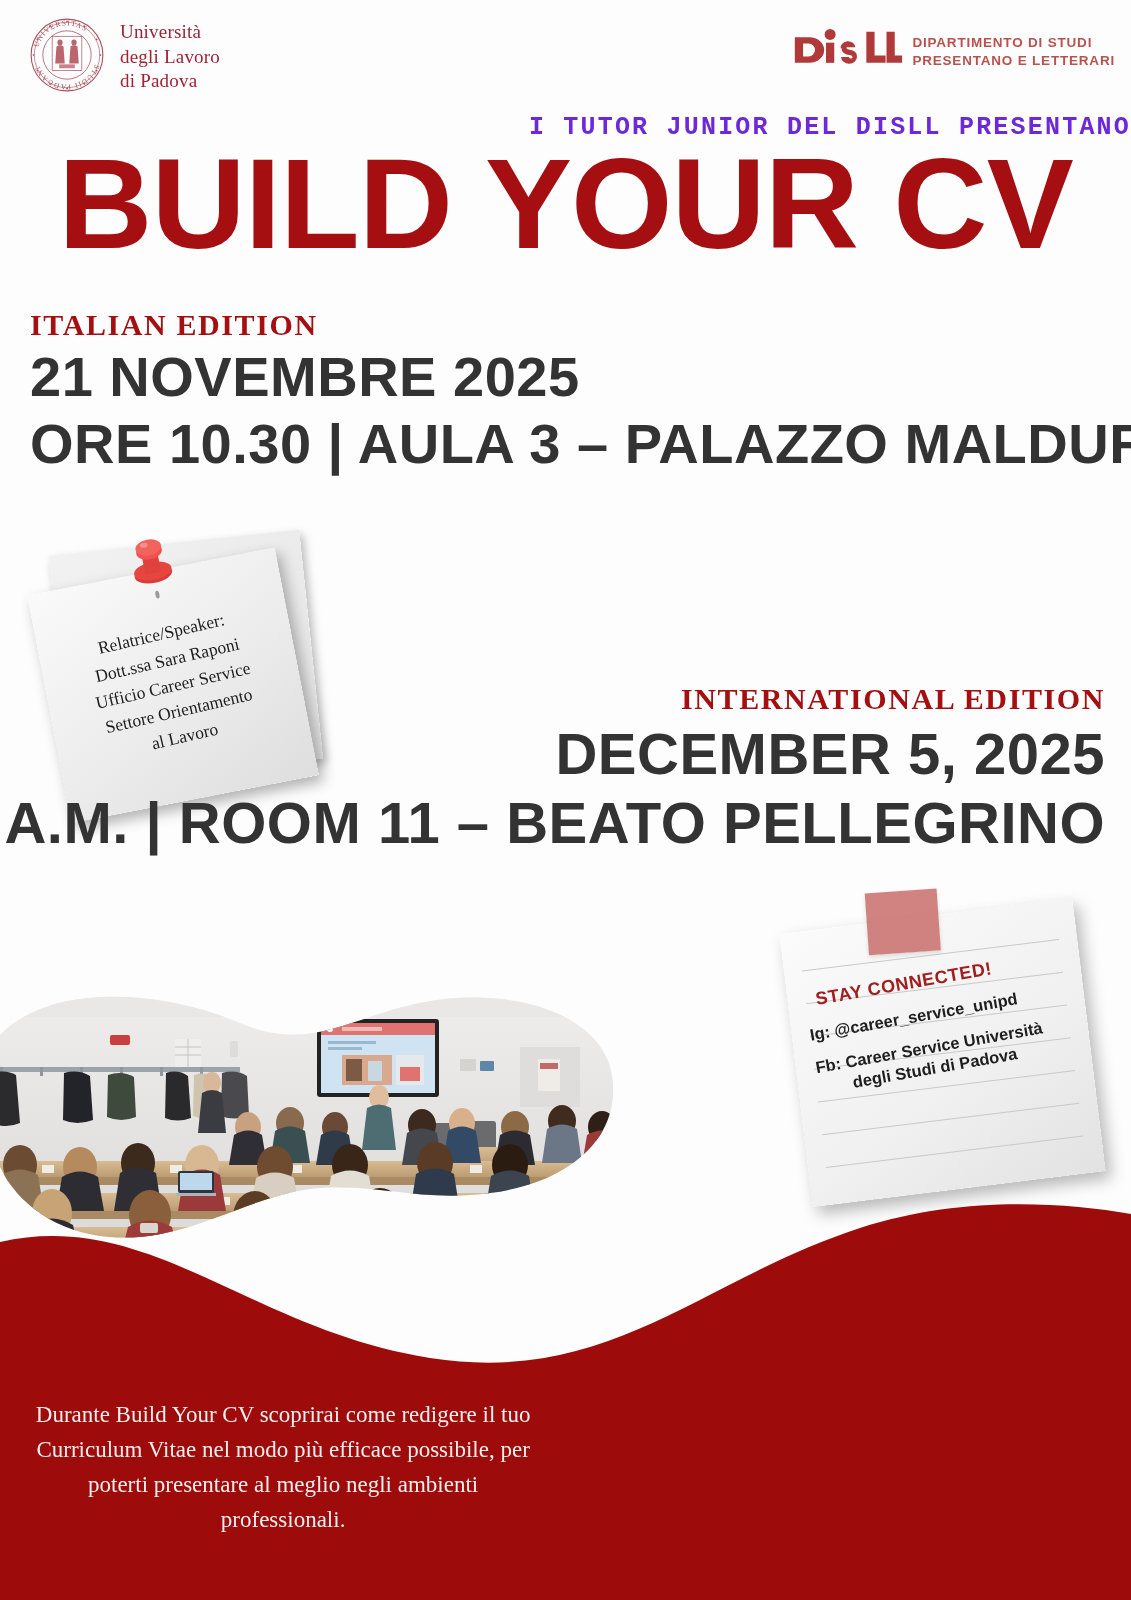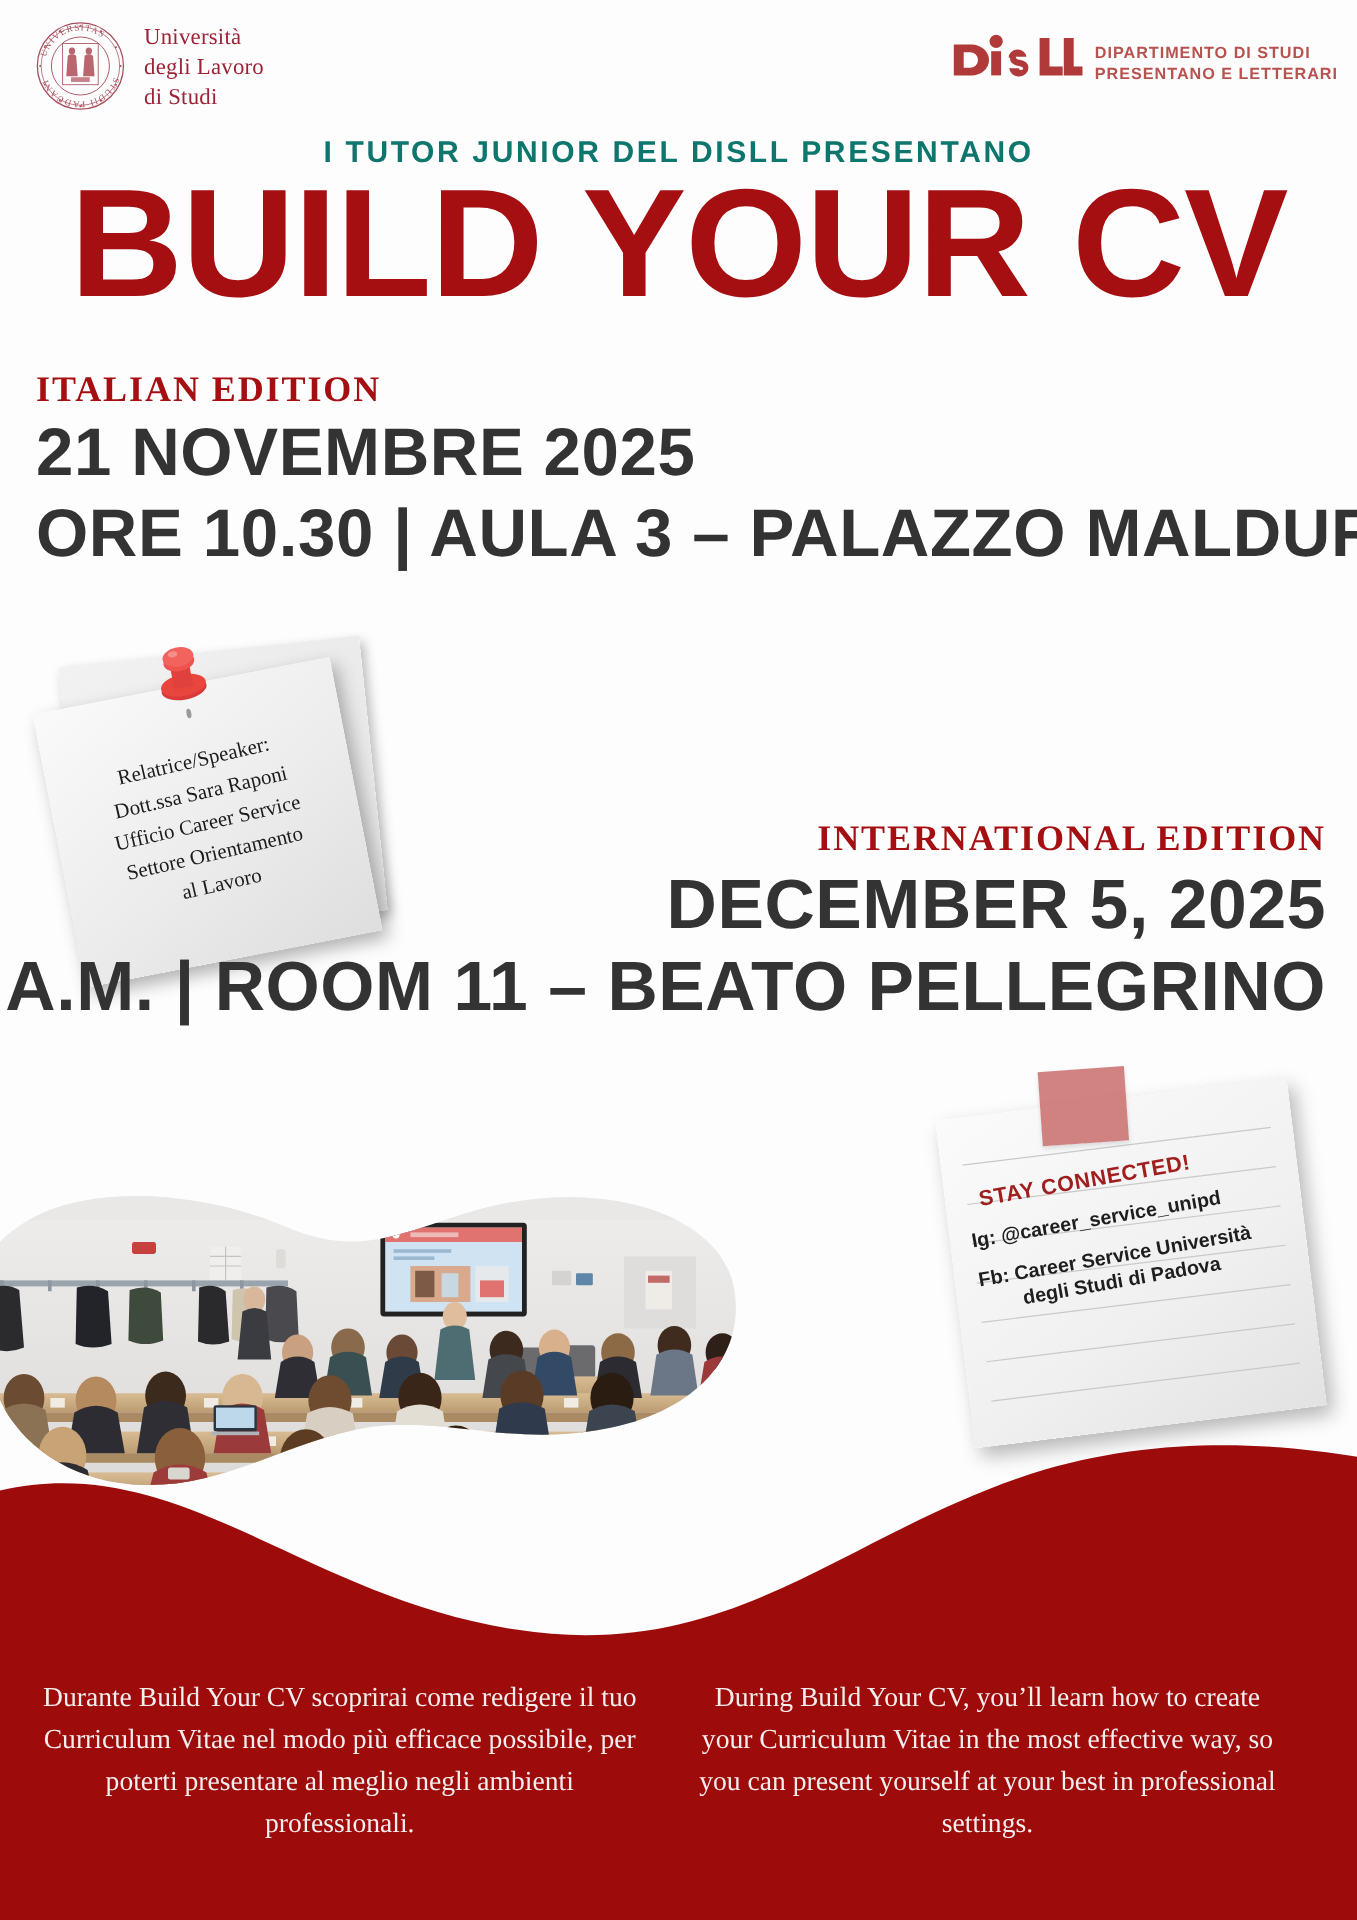--- a/index.html
+++ b/index.html
@@ -26,23 +26,23 @@
 
   .logo-disll { position:absolute; right:16px; top:28px; display:flex; align-items:center; gap:9px;justify-content:space-between; }
   .disll-mark { height:44px; }
   .disll-sub {
     color:#b8524f; font-family:"Liberation Sans", sans-serif;
     font-size:13.5px; font-weight:700; line-height:1.30; letter-spacing:.8px;
   }
 
   
   .kicker {
-    position:absolute; top:113px; left:0; right:0; text-align:center;
-    font-family:Liberation Sans, sans-serif; font-weight:700;
-    font-size:25px; letter-spacing:2.2px; color:#0f766e;
+    position:absolute; top:113px; left:0; right:0; text-align:right;
+    font-family:Liberation Mono, monospace; font-weight:700;
+    font-size:25px; letter-spacing:2.2px; color:#6d28d9;
   }
   .title {
     position:absolute; top:140px; left:0; right:0; text-align:center;
     font-family:"Liberation Sans Narrow","Liberation Sans", sans-serif;
     font-weight:700; font-size:128px; line-height:1;
     letter-spacing:-1px; color:#A50F12;
     transform:scaleX(1.02);
   }
 
   
@@ -187,21 +187,21 @@
           <path d="M36.5,39 q4.5,-3 9,0 l1.6,22 h-12.2 z"></path>
           <ellipse cx="59" cy="34" rx="3.4" ry="3.8"></ellipse>
           <path d="M54.5,39 q4.5,-3 9,0 l1.6,22 h-12.2 z"></path>
         </g>
         <rect x="40" y="62" width="20" height="5" fill="#c8808a"></rect>
       </svg>
     </span>
     <div class="unipd-words">
       <div><span class="cap">Università</span></div>
       <div><span class="cap">degli Lavoro</span></div>
-      <div><span class="cap">di Studi</span></div>
+      <div><span class="cap">di Padova</span></div>
     </div>
   </div>
 
   <div class="logo-disll">
     <span>
       <svg class="disll-mark" viewBox="0 0 120 48" aria-hidden="true">
         <g fill="#b03a3a">
           <path d="M2,10 h16 a16,14 0 0 1 0,28 h-16 z M11,17 v14 h6 a7,7 0 0 0 0,-14 z"></path>
           <rect x="36" y="16" width="9" height="22"></rect>
           <circle cx="40.5" cy="7" r="6"></circle>
@@ -427,16 +427,15 @@
     </div>
   </div>
 
   <svg class="wave" viewBox="0 0 1131 420" preserveAspectRatio="none" aria-hidden="true">
     <path d="M0,62 C150,28 250,150 430,178 C610,206 700,100 860,48
              C960,16 1060,22 1131,34 L1131,420 L0,420 Z" fill="#9E0B0B"></path>
   </svg>
 
   <div class="footer-cols">
     <div class="footer-col">Durante Build Your CV scoprirai come redigere il tuo Curriculum Vitae nel modo più efficace possibile, per poterti presentare al meglio negli ambienti professionali.</div>
-    <div class="footer-col">During Build Your CV, you’ll learn how to create your Curriculum Vitae in the most effective way, so you can present yourself at your best in professional settings.</div>
   </div>
 
 </div>
 
 </body></html>

